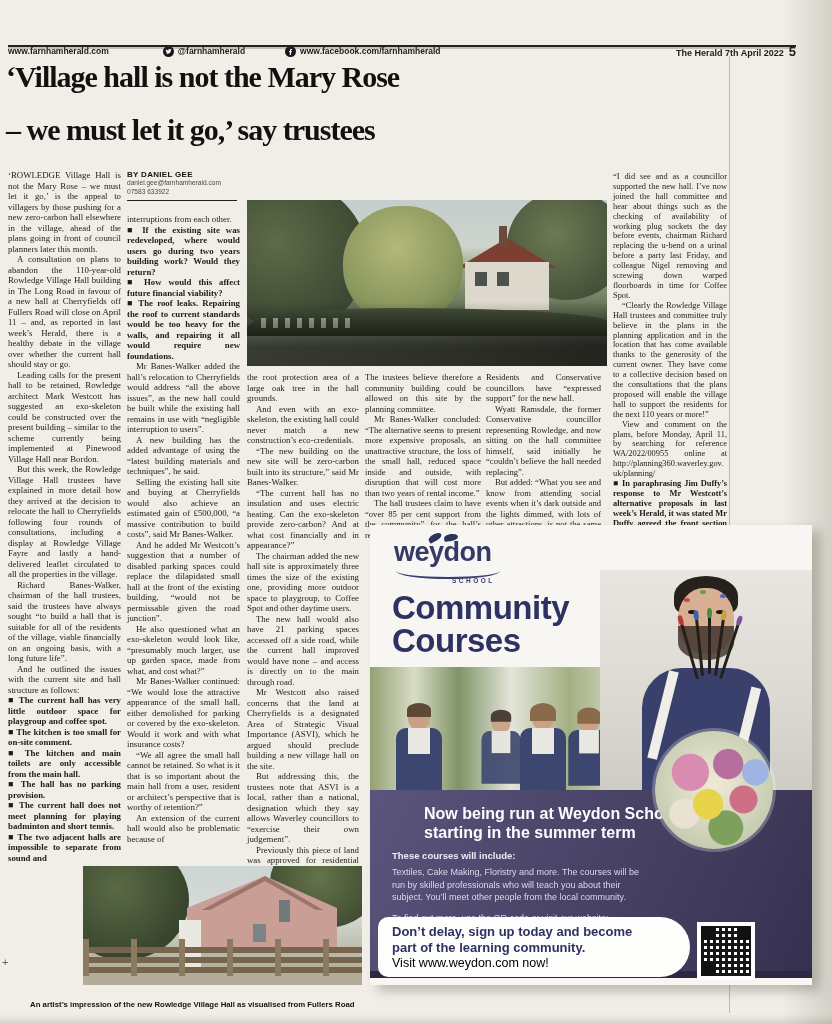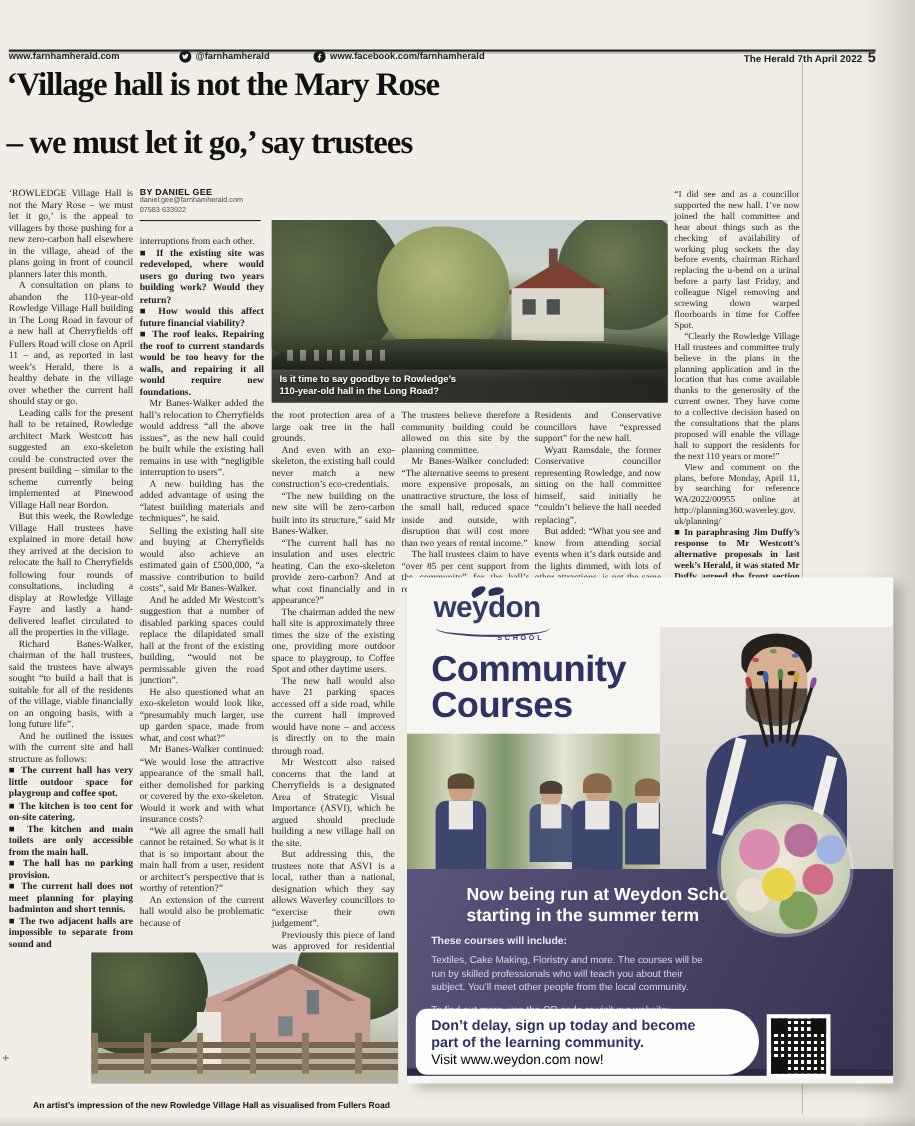--- a/index.html
+++ b/index.html
@@ -216,21 +216,21 @@
   </div>
 
   <div id="col1" class="col" data-interactable="false">
       <p data-interactable="false">‘ROWLEDGE Village Hall is not the Mary Rose – we must let it go,’ is the appeal to villagers by those pushing for a new zero-carbon hall elsewhere in the village, ahead of the plans going in front of council planners later this month.</p>
       <p data-interactable="false">A consultation on plans to abandon the 110-year-old Rowledge Village Hall building in The Long Road in favour of a new hall at Cherryfields off Fullers Road will close on April 11 – and, as reported in last week’s Herald, there is a healthy debate in the village over whether the current hall should stay or go.</p>
       <p data-interactable="false">Leading calls for the present hall to be retained, Rowledge architect Mark Westcott has suggested an exo-skeleton could be constructed over the present building – similar to the scheme currently being implemented at Pinewood Village Hall near Bordon.</p>
       <p data-interactable="false">But this week, the Rowledge Village Hall trustees have explained in more detail how they arrived at the decision to relocate the hall to Cherryfields following four rounds of consultations, including a display at Rowledge Village Fayre and lastly a hand-delivered leaflet circulated to all the properties in the village.</p>
       <p data-interactable="false">Richard Banes-Walker, chairman of the hall trustees, said the trustees have always sought “to build a hall that is suitable for all of the residents of the village, viable financially on an ongoing basis, with a long future life”.</p>
       <p data-interactable="false">And he outlined the issues with the current site and hall structure as follows:</p>
       <p data-interactable="false" class="bullet">■ The current hall has very little outdoor space for playgroup and coffee spot.</p>
-      <p data-interactable="false" class="bullet">■ The kitchen is too cent for on-site catering.</p>
+      <p data-interactable="false" class="bullet">■ The kitchen is too small for on-site comment.</p>
       <p data-interactable="false" class="bullet">■ The kitchen and main toilets are only accessible from the main hall.</p>
       <p data-interactable="false" class="bullet">■ The hall has no parking provision.</p>
       <p data-interactable="false" class="bullet">■ The current hall does not meet planning for playing badminton and short tennis.</p>
       <p data-interactable="false" class="bullet">■ The two adjacent halls are impossible to separate from sound and</p>
     </div>
   <div id="col2" class="col" data-interactable="false">
       <p data-interactable="false">interruptions from each other.</p>
       <p data-interactable="false" class="bullet">■ If the existing site was redeveloped, where would users go during two years building work? Would they return?</p>
       <p data-interactable="false" class="bullet">■ How would this affect future financial viability?</p>
       <p data-interactable="false" class="bullet">■ The roof leaks. Repairing the roof to current standards would be too heavy for the walls, and repairing it all would require new foundations.</p>
@@ -278,24 +278,20 @@
     <div class="ph-tree-r" data-interactable="false"></div>
     <div class="ph-roof" data-interactable="false"></div>
     <div class="ph-chim" data-interactable="false"></div>
     <div class="ph-house" data-interactable="false"></div>
     <div class="ph-win" data-interactable="false"></div>
     <div class="ph-tree-c" data-interactable="false"></div>
     <div class="ph-hedge" data-interactable="false"></div>
     <div class="ph-road" data-interactable="false"></div>
     <div class="ph-fence" data-interactable="false"></div>
     <div class="ph-shade" data-interactable="false"></div>
-    <div class="ph-cap" data-interactable="false">
-      <div data-interactable="false">Is it time to say goodbye to Rowledge’s</div>
-      <div data-interactable="false">110-year-old hall in the Long Road?</div>
-    </div>
   </div>
 
   <div class="photo-artist" data-interactable="false">
     <div class="pa-tree-l" data-interactable="false"></div>
     <div class="pa-tree-r" data-interactable="false"></div>
     <div class="pa-house" data-interactable="false"></div>
     <div class="pa-ridge" data-interactable="false"></div>
     <div class="pa-win1" data-interactable="false"></div>
     <div class="pa-win2" data-interactable="false"></div>
     <div class="pa-door" data-interactable="false"></div>

